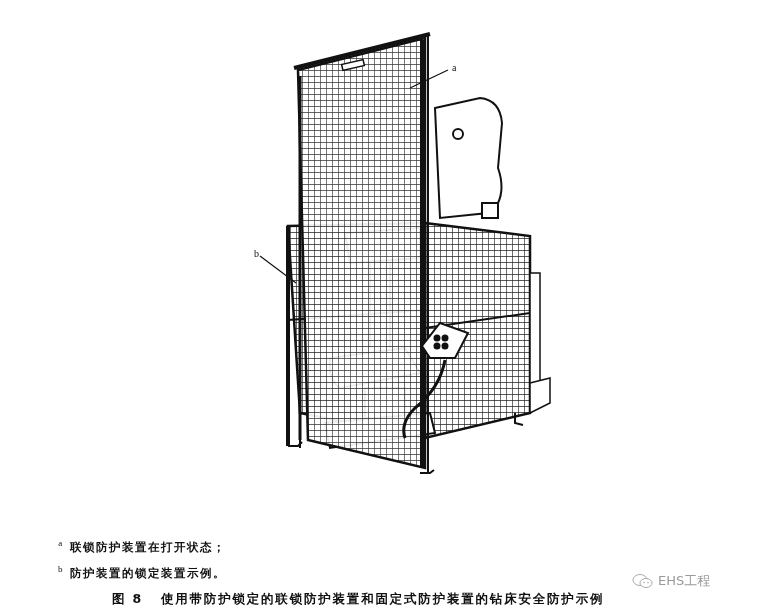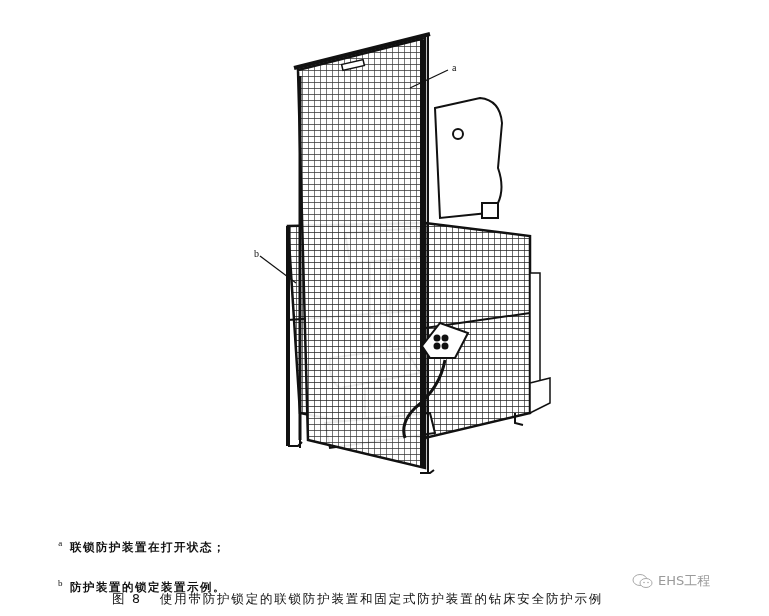--- a/index.html
+++ b/index.html
@@ -3,21 +3,21 @@
 <meta charset="utf-8">
 <style>
   html, body { margin: 0; padding: 0; background: #ffffff; }
   body { width: 769px; height: 616px; position: relative; overflow: hidden;
          font-family: "DejaVu Sans", "Liberation Sans", sans-serif; color: #111; }
   .figure { position: absolute; left: 230px; top: 28px; width: 330px; height: 460px; }
   .figure svg { width: 100%; height: 100%; display: block; }
   .callout-label { position: absolute; font-size: 10px; font-family: "Liberation Serif", serif; color: #111; }
   .note { position: absolute; left: 52px; font-size: 11.5px; font-weight: bold; letter-spacing: 1.5px; text-align: center; }
   .note .key { display: inline-block; width: 18px; font-size: 9px; font-family: "Liberation Serif", serif; font-weight: normal; vertical-align: top; position: relative; top: -2px; }
-  .caption { position: absolute; left: 112px; top: 591px; font-size: 12.5px; font-weight: normal; letter-spacing: 1.8px; }
+  .caption { position: absolute; left: 112px; top: 591px; font-size: 12.5px; font-weight: bold; letter-spacing: 1.8px; }
   .caption .num { margin-right: 18px; }
   .watermark { position: absolute; left: 632px; top: 572px; font-size: 13px; color: #9a9a9a; display: flex; align-items: center; gap: 4px; text-align: center; }
   .wm-icon { width: 22px; height: 16px; }
 </style>
 </head>
 <body>
 
 <div class="figure">
   <svg viewBox="0 0 330 460" xmlns="http://www.w3.org/2000/svg">
     <defs>
@@ -84,21 +84,21 @@
     <line x1="218" y1="42" x2="180" y2="60" stroke="#111" stroke-width="1.2"></line>
     <line x1="30" y1="228" x2="66" y2="255" stroke="#111" stroke-width="1.2"></line>
   </svg>
   <span class="callout-label" style="left:222px; top:34px;">a</span>
   <span class="callout-label" style="left:24px; top:220px;">b</span>
 </div>
 
 <div class="note" style="top:540px;">
   <span class="key">a</span><span>联锁防护装置在打开状态；</span>
 </div>
-<div class="note" style="top:580px;">
+<div class="note" style="top:566px;">
   <span class="key">b</span><span>防护装置的锁定装置示例。</span>
 </div>
 
 <div class="caption">
   <span class="num">图 8</span><span>使用带防护锁定的联锁防护装置和固定式防护装置的钻床安全防护示例</span>
 </div>
 
 <div class="watermark">
   <svg class="wm-icon" viewBox="0 0 22 16">
     <ellipse cx="8" cy="7" rx="7" ry="5.5" fill="none" stroke="#aaa" stroke-width="1"></ellipse>

